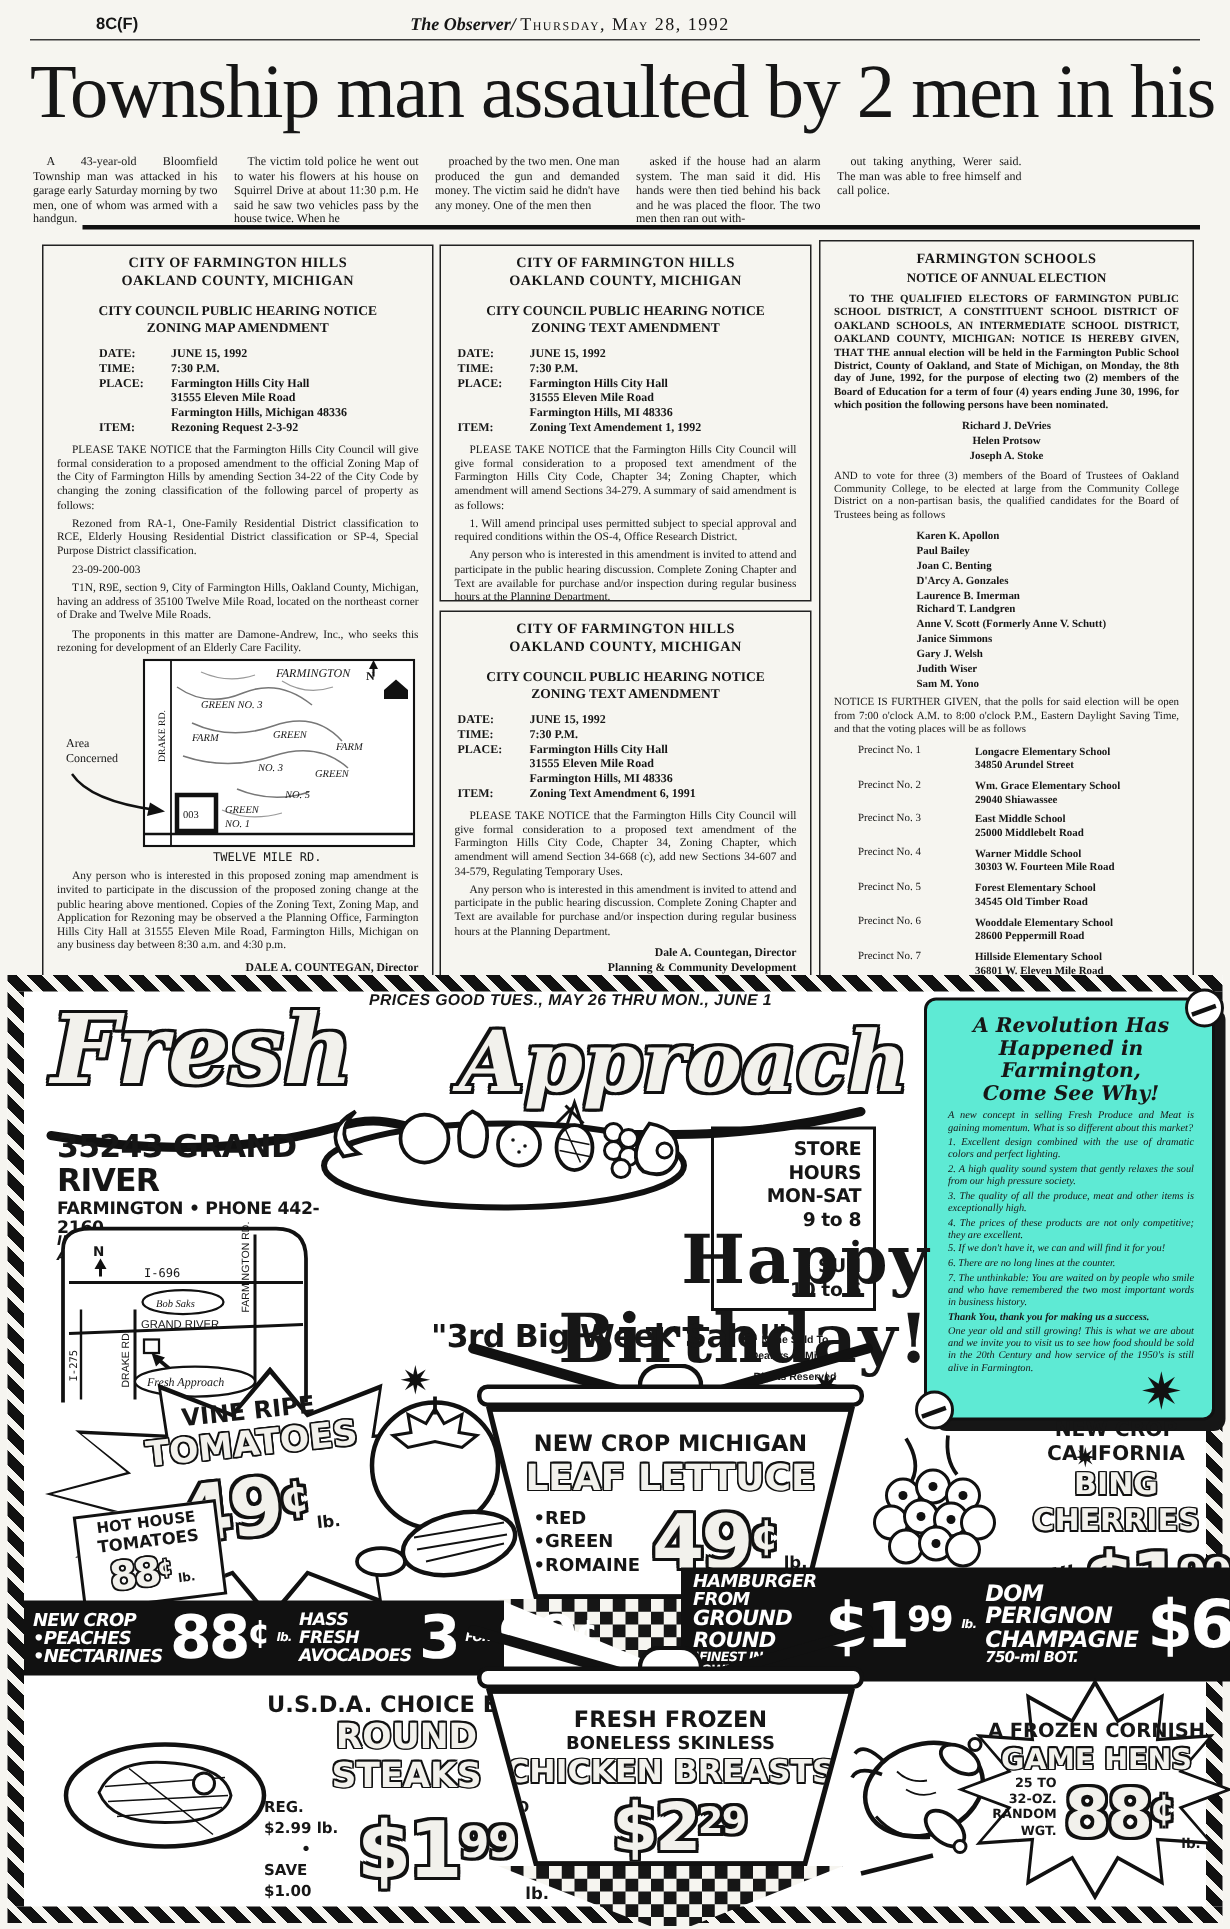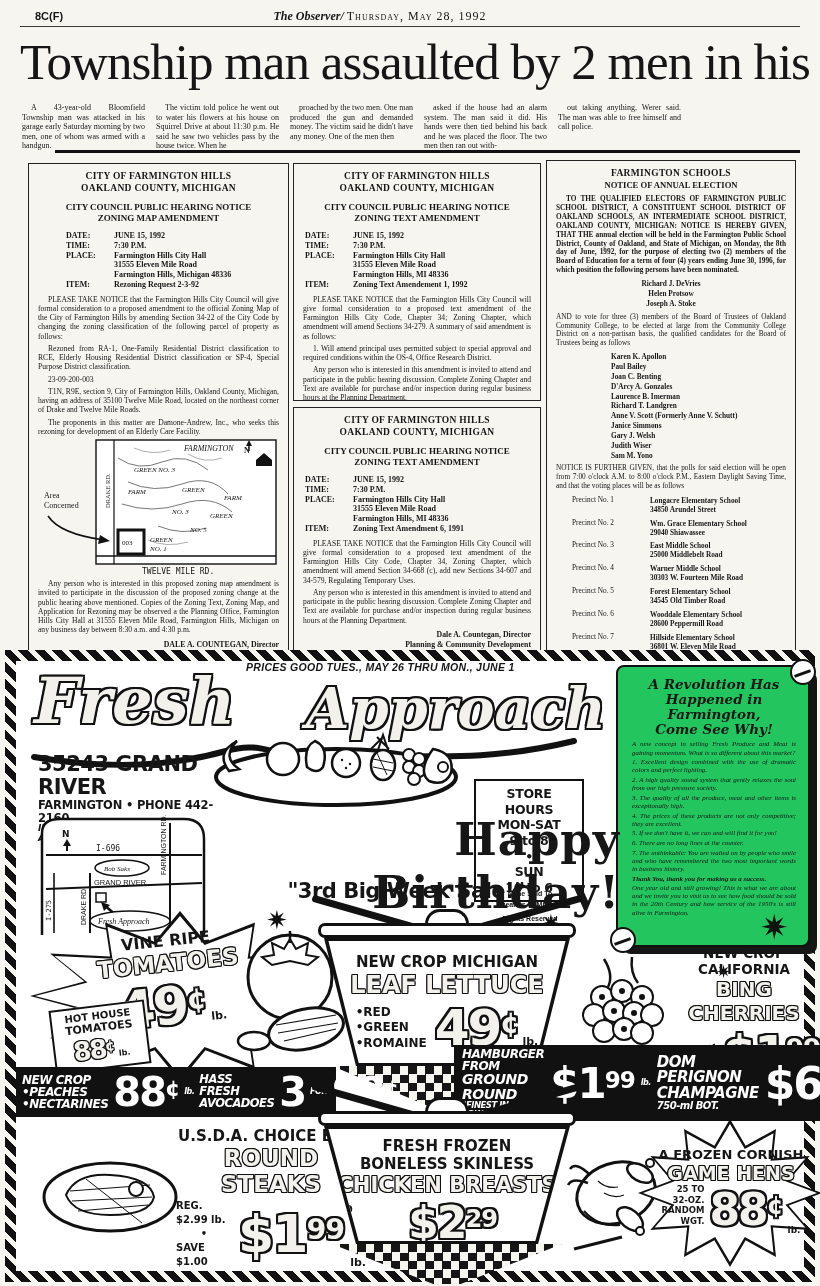--- a/index.html
+++ b/index.html
@@ -49,23 +49,23 @@
                 -2px 0 0 #111,2px 0 0 #111,0 -2px 0 #111,0 2px 0 #111; }
   .outline-thin{ color:#f2f1ec;
     text-shadow:-1px -1px 0 #111,1px -1px 0 #111,-1px 1px 0 #111,1px 1px 0 #111,
                 -1px 0 0 #111,1px 0 0 #111,0 -1px 0 #111,0 1px 0 #111; }
   .pricesline{ font-family:"Liberation Sans", sans-serif; font-weight:bold; font-style:italic; font-size:10.5px; letter-spacing:.3px; }
   .logoword{ font-family:"DejaVu Serif", serif; font-style:italic; font-weight:bold; }
   .addr1{ font-size:21px; letter-spacing:-.5px; }
   .addr2{ font-size:11.5px; letter-spacing:-.2px; }
   .addr3{ font-size:9px; font-style:italic; }
   .qlist{ font-size:15px; line-height:1.25; letter-spacing:-.5px; }
-  .hoursbox{ border:2px solid #111; text-align:center; padding:5px 8px; font-size:12.5px; line-height:1.25; letter-spacing:-.3px;margin-top:28px; }
+  .hoursbox{ border:2px solid #111; text-align:right; padding:5px 8px; font-size:12.5px; line-height:1.25; letter-spacing:-.3px; }
   .fineprint{ text-align:center; font-size:7px; font-weight:bold; line-height:1.5; }
-  .scroll{ border:2.5px solid #111; border-radius:8px; background:#22c55e; box-shadow:7px 7px 0 #161616; padding:10px 12px 8px 14px; }
+  .scroll{ border:2.5px solid #111; border-radius:8px; background:#5eead4; box-shadow:7px 7px 0 #161616; padding:10px 12px 8px 14px; }
   .scroll .curl{ position:absolute; width:26px; height:26px; border:2.5px solid #111; border-radius:50%; background:#fff; }
   .scroll .curl::after{ content:""; position:absolute; left:2px; top:11px; width:17px; height:2.5px; background:#111; transform:rotate(-20deg); }
   .rtitle{ text-align:center; font-weight:bold; font-style:italic; font-size:13.5px; line-height:1.12; font-family:"DejaVu Serif", serif; }
   .rsmall{ font-style:italic; font-size:6.9px; line-height:1.18; text-align:justify; }
   .rpt{ margin-top:1.5px; }
   .birthday{ font-family:"DejaVu Serif", serif; font-size:45px; font-weight:bold; letter-spacing:1px; }
   .sale{ font-size:21px; letter-spacing:-.5px; }
   .star24{ clip-path:polygon(100% 50%,81.9% 58.5%,93.3% 75%,73.3% 73.3%,75% 93.3%,58.5% 81.9%,50% 100%,41.5% 81.9%,25% 93.3%,26.7% 73.3%,6.7% 75%,18.1% 58.5%,0% 50%,18.1% 41.5%,6.7% 25%,26.7% 26.7%,25% 6.7%,41.5% 18.1%,50% 0%,58.5% 18.1%,75% 6.7%,73.3% 26.7%,93.3% 25%,81.9% 41.5%); }
   .star-outer{ background:#111; }
   .star-inner{ position:absolute; left:5px; top:5px; right:5px; bottom:5px; background:#fff; }
@@ -83,21 +83,21 @@
   .band .bl{ font-family:"DejaVu Sans", sans-serif; font-weight:800; font-style:italic; line-height:1.02; letter-spacing:-.5px; }
   .bprice{ font-family:"DejaVu Sans", sans-serif; font-weight:800; color:#fff; letter-spacing:-2px; }
   .sparkle{ font-size:26px; color:#111; }
   svg text{ fill:#161616; }
 </style>
 </head>
 <body>
 
 <div class="page">
 
-  <div class="abs edition" style="left:15px; top:10px;padding-left:20px;">8C(F)</div>
+  <div class="abs edition" style="left:44px; top:10px;padding-left:20px;">8C(F)</div>
   <div class="abs masthead" style="left:0; top:9px; width:760px;">
     <span class="obs">The Observer/</span>
     <span class="mdate">Thursday, May 28, 1992</span>
   </div>
   <div class="abs mastrule" style="left:20px; top:26px; width:780px;"></div>
 
   <div class="abs headline" style="left:20px; top:33px; width:790px;">Township man assaulted by 2 men in his garage</div>
   <div class="abs story" style="left:22px; top:103px; width:790px;">
     <div class="col">A 43-year-old Bloomfield Township man was attacked in his garage early Saturday morning by two men, one of whom was armed with a handgun.</div>
     <div class="col">The victim told police he went out to water his flowers at his house on Squirrel Drive at about 11:30 p.m. He said he saw two vehicles pass by the house twice. When he</div>
@@ -574,21 +574,21 @@
     </div>
 
     <div class="abs" style="left:302px; top:428px; width:258px;">
       <div class="handle" style="left:-8px; top:10px; width:120px; transform:rotate(16deg);"></div>
       <div class="handle" style="right:-8px; top:10px; width:120px; transform:rotate(-16deg);"></div>
       <div class="basket-hump" style="left:107px; top:8px;"></div>
       <div class="basket-lip" style="margin-top:22px;"></div>
       <div class="basket-body" style="height:118px; margin:0 6px;">
         <div class="basket-in">
           <div class="heavy" style="font-size:15px; margin-top:8px;">FRESH FROZEN</div>
-          <div class="heavy" style="font-size:15px;">BONELESS SKINLESS</div>
+          <div class="heavy" style="font-size:12px;">BONELESS SKINLESS</div>
           <div class="heavy outline-thin" style="font-size:21px;">CHICKEN BREASTS</div>
           <div style="display:flex; justify-content:space-between; align-items:center; gap:8px;">
             <div class="heavy" style="font-size:10px; text-align:left; line-height:1.25;">
               <div>2 TO</div>
               <div>3-lb.</div>
               <div>PKG.</div>
             </div>
             <span class="pricebig outline" style="font-size:44px;"><span>$2</span><span class="psup">29</span></span>
             <span class="punit">lb.</span>
           </div>

